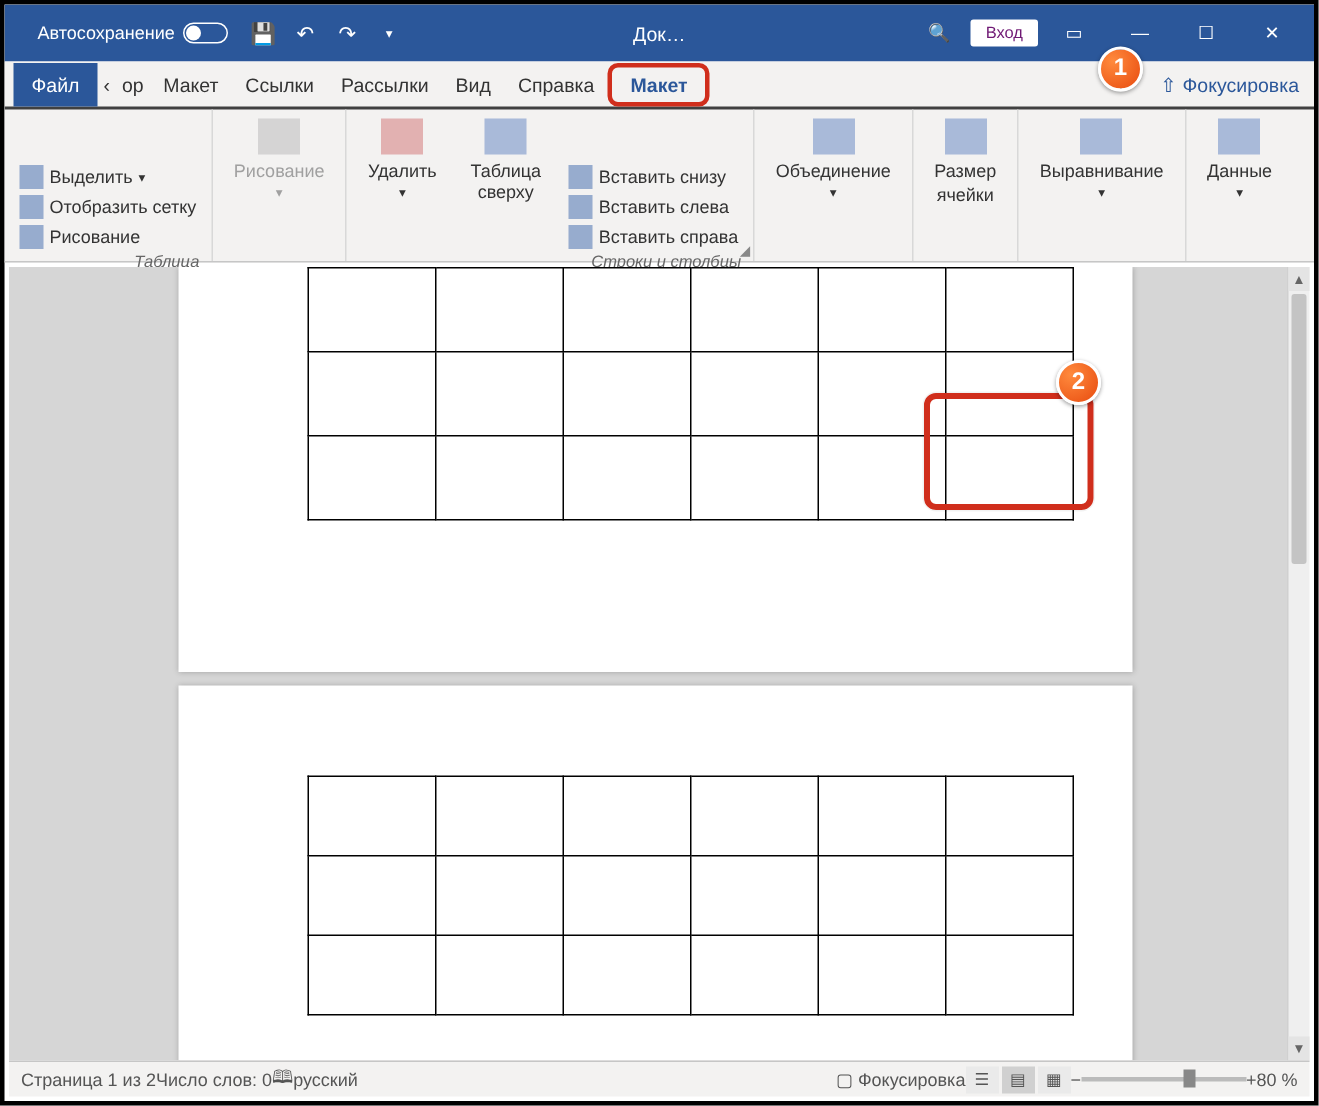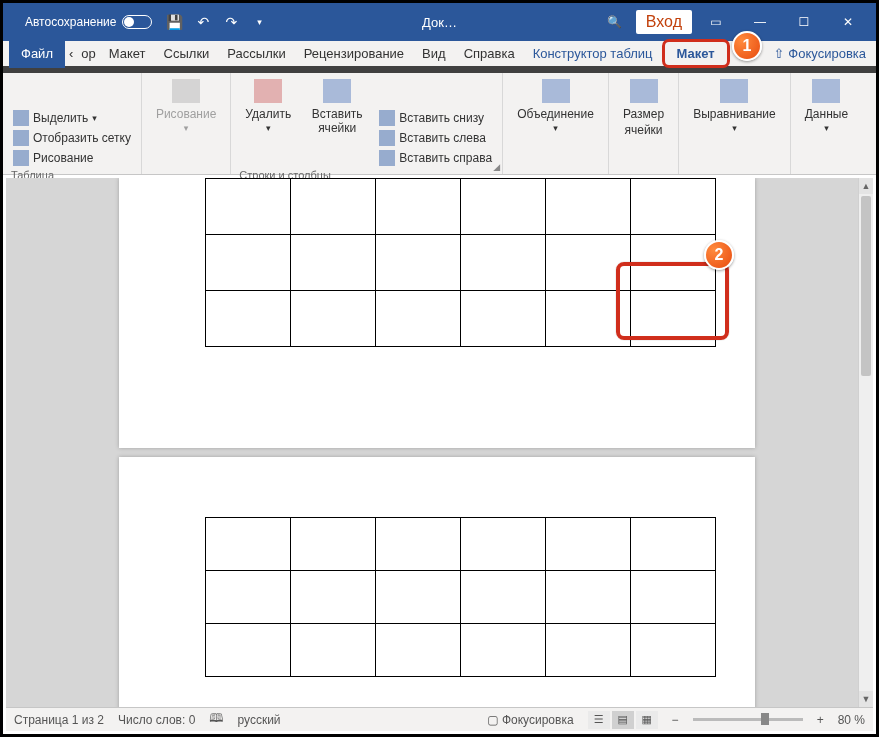--- a/index.html
+++ b/index.html
@@ -7,36 +7,36 @@
 
 
 .titlebar { height: 38px; background: #2b579a; color: #fff; display: flex; align-items: center; font-size: 12px; position: relative; }
 .titlebar .autosave { display: flex; align-items: center; gap: 6px; padding-left: 22px; }
 .toggle { width: 30px; height: 14px; border: 1px solid #fff; border-radius: 8px; position: relative; }
 .toggle::after { content: ""; position: absolute; width: 10px; height: 10px; background: #fff; border-radius: 50%; top: 1px; left: 1px; }
 .qat { display: flex; gap: 10px; margin-left: 14px; align-items: center; }
 .qat span { width: 18px; height: 18px; display: inline-flex; align-items: center; justify-content: center; color: #fff; font-size: 14px; }
 .doc-title { position: absolute; left: 50%; transform: translateX(-50%); font-size: 13px; }
 .title-right { position: absolute; right: 8px; display: flex; align-items: center; gap: 4px; }
-.login-btn { background: #fff; color: #c2410c; padding: 3px 10px; font-size: 16px; border-radius: 2px; }
+.login-btn { background: #fff; color: #701a75; padding: 3px 10px; font-size: 11px; border-radius: 2px; }
 .win-btn { width: 40px; height: 28px; display: inline-flex; align-items: center; justify-content: center; color: #fff; font-size: 12px; }
 
 
-.tabs { height: 32px; background: #f3f2f1; border-bottom: 7px solid #404040; display: flex; align-items: center; padding-left: 6px; font-size: 13px; color: #333; position: relative; }
+.tabs { height: 32px; background: #f3f2f1; border-bottom: 2px solid #404040; display: flex; align-items: center; padding-left: 6px; font-size: 13px; color: #333; position: relative; }
 .tab { padding: 6px 9px; cursor: pointer; white-space: nowrap; }
 .tab.file { background: #2b579a; color: #fff; padding: 7px 12px; }
 .tab.context { color: #2b579a; }
 .layout-highlight { border: 3px solid #d02e1c; border-radius: 7px; padding: 4px 12px; color: #2b579a; font-weight: 600; }
 .ribbon-toggle { margin-left: auto; padding: 0 10px; color: #555; }
 .share-btn { padding: 6px 10px; color: #2b579a; display: flex; align-items: center; gap: 4px; }
 
 
 .ribbon { height: 102px; background: #f3f2f1; border-bottom: 1px solid #c6c6c6; display: flex; font-size: 12px; color: #333; }
 .group { border-right: 1px solid #d8d8d8; padding: 4px 8px 2px; display: flex; flex-direction: column; position: relative; }
-.group-label { text-align: left; font-size: 11px; color: #666; padding: 2px 0; }
+.group-label { text-align: right; font-size: 11px; color: #666; padding: 2px 0; font-style: italic; }
 .group-body { flex: 1; display: flex; align-items: flex-start; gap: 6px; }
 .stack { display: flex; flex-direction: column; gap: 2px; margin-top: 32px; }
 .stack .item { display: flex; align-items: center; gap: 4px; padding: 1px 2px; font-size: 12px; white-space: nowrap; }
 .ic { width: 16px; height: 16px; display: inline-block; background: #5a7db8; opacity: .6; }
 .big-btn { display: flex; flex-direction: column; align-items: center; justify-content: flex-start; padding: 2px 6px; gap: 2px; text-align: center; font-size: 12px; }
 .big-btn .bi { width: 28px; height: 24px; background: #6b8cc4; opacity: .55; margin-bottom: 2px; }
 .big-btn.disabled { color: #a0a0a0; }
 .big-btn.disabled .bi { background: #bbb; }
 .launcher { position: absolute; right: 2px; bottom: 2px; font-size: 9px; color: #888; }
 
@@ -54,21 +54,21 @@
 
 
 .callout { position: absolute; width: 30px; height: 30px; border-radius: 50%; background: radial-gradient(circle at 30% 30%, #ff8a3d, #e84b0f); border: 2px solid #fff; box-shadow: 0 1px 3px rgba(0,0,0,.4); color: #fff; font-weight: bold; font-size: 16px; display: flex; align-items: center; justify-content: center; z-index: 50; }
 
 
 .vscroll { position: absolute; top: 175px; right: 3px; bottom: 27px; width: 15px; background: #efefef; border-left: 1px solid #d0d0d0; }
 .vscroll .arrow { height: 16px; background: #e4e4e4; font-size: 9px; text-align: center; color: #666; line-height: 16px; }
 .vscroll .thumb { position: absolute; left: 2px; right: 2px; top: 18px; height: 180px; background: #c4c4c4; border-radius: 2px; }
 
 
-.statusbar { position: absolute; bottom: 3px; left: 3px; right: 3px; height: 24px; background: #f3f2f1; border-top: 1px solid #c6c6c6; display: flex; align-items: center; font-size: 12px; color: #555; padding: 0 8px; gap: 14px; }
+.statusbar { position: absolute; bottom: 3px; left: 3px; right: 3px; height: 24px; background: #f3f2f1; border-top: 1px solid #c6c6c6; display: flex; align-items: center; font-size: 12px; color: #555; padding: 0 8px; }
 .statusbar .spacer { flex: 1; }
 .view-btns { display: flex; gap: 2px; }
 .view-btns span { width: 22px; height: 18px; display: inline-flex; align-items: center; justify-content: center; background: #eaeaea; font-size: 11px; }
 .view-btns span.active { background: #d0d0d0; }
 .zoom-slider { width: 110px; height: 3px; background: #bbb; position: relative; }
 .zoom-slider::after { content: ""; position: absolute; width: 8px; height: 12px; background: #888; top: -5px; left: 62%; }
 </style>
 </head>
 <body>
 
@@ -94,24 +94,22 @@
   </div>
 </div>
 
 <div class="tabs">
   <div class="tab file">Файл</div>
   <div class="tab" style="padding:6px 4px;">‹</div>
   <div class="tab" style="padding:6px 4px;">ор</div>
   <div class="tab">Макет</div>
   <div class="tab">Ссылки</div>
   <div class="tab">Рассылки</div>
-  <div class="tab">Рецензирование</div>
   <div class="tab">Вид</div>
   <div class="tab">Справка</div>
-  <div class="tab context">Конструктор таблиц</div>
   <div class="layout-highlight">Макет</div>
   <div class="ribbon-toggle">˄</div>
   <div class="share-btn">
     <span>⇧</span>
     <span>Фокусировка</span>
   </div>
 </div>
 
 <div class="ribbon">
   <div class="group">
@@ -148,21 +146,21 @@
 
   <div class="group">
     <div class="group-body">
       <div class="big-btn">
         <div class="bi" style="background:#d47b7b;"></div>
         <span>Удалить</span>
         <span style="font-size:9px;">▾</span>
       </div>
       <div class="big-btn">
         <div class="bi"></div>
-        <span style="max-width:56px;">Вставить ячейки</span>
+        <span style="max-width:56px;">Таблица сверху</span>
       </div>
       <div class="stack">
         <div class="item">
             <span class="ic"></span>
             <span>Вставить снизу</span>
           </div>
         <div class="item">
             <span class="ic"></span>
             <span>Вставить слева</span>
           </div>

